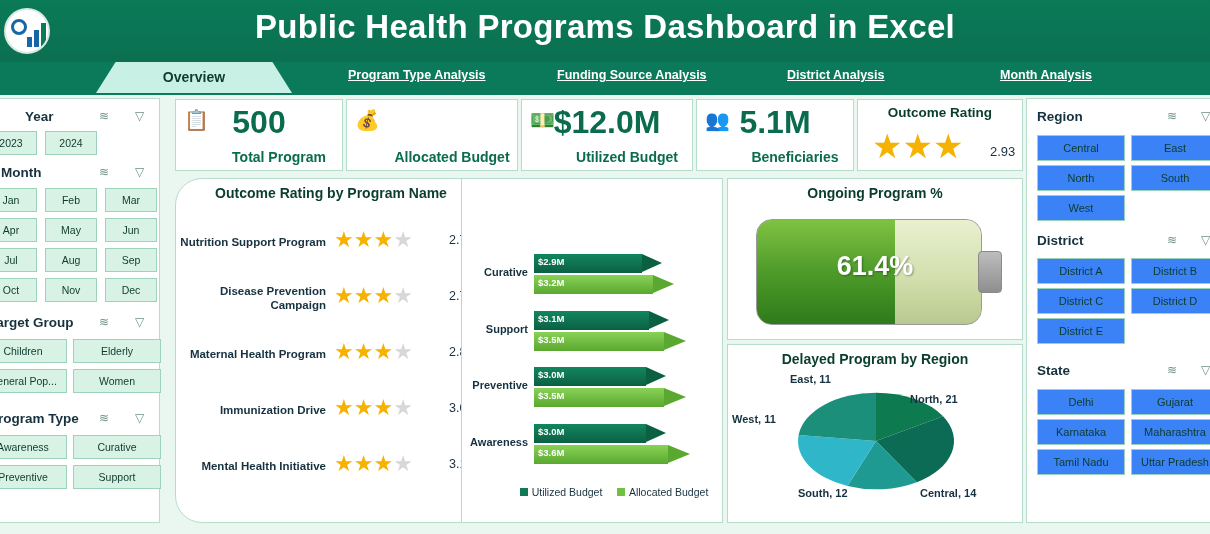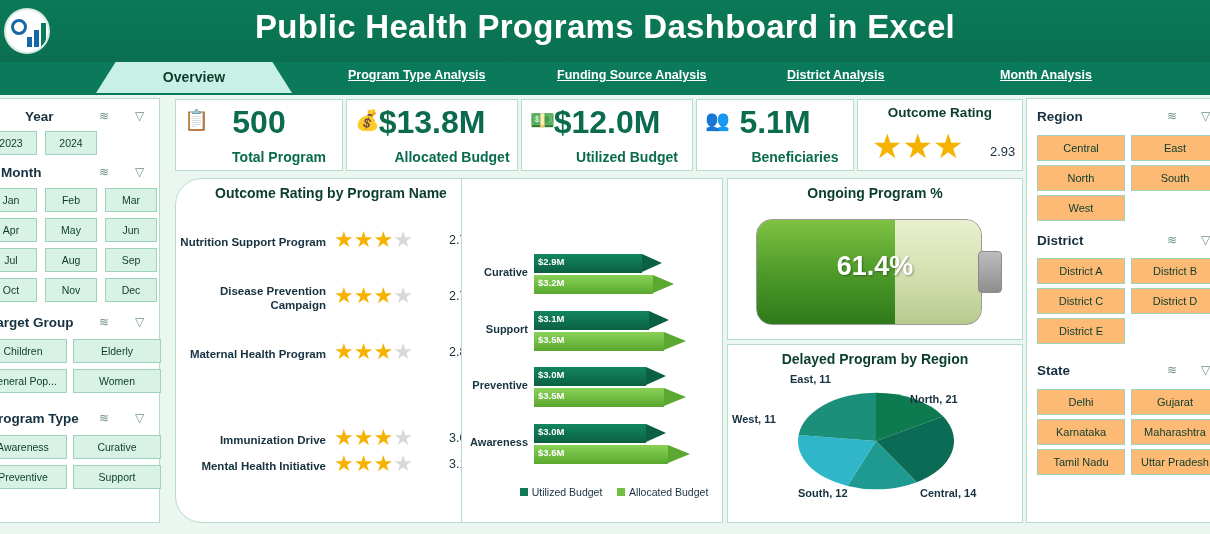--- a/index.html
+++ b/index.html
@@ -91,21 +91,21 @@
     color: #0c3b2c; font-size: 10.5px;
     line-height: 23px; text-align: center;
     overflow: hidden; white-space: nowrap; text-overflow: ellipsis;
   }
   .sl-btn.wide { width: 88px; }
   .sl-btn.narrow { width: 52px; }
 
   
   .rp-btn {
     position: absolute; height: 26px; width: 88px;
-    background: #fdba74; border: 1px solid #9ed3bb;
+    background: #3b82f6; border: 1px solid #9ed3bb;
     color: #0c3b2c; font-size: 11px; line-height: 25px; text-align: center;
     overflow: hidden; white-space: nowrap;
   }
 
   
   .kpi {
     position: absolute; top: 99px; height: 72px;
     background: #ffffff; border: 1px solid #b8dccb;
   }
   .kpi-value {
@@ -319,21 +319,20 @@
     <div class="rp-btn" style="left:104px; top:350px;">Uttar Pradesh</div>
   </div>
 
   <div class="kpi" style="left:175px; width:168px;">
     <div class="kpi-icon">📋</div>
     <div class="kpi-value">500</div>
     <div class="kpi-label">Total Program</div>
   </div>
   <div class="kpi" style="left:346px; width:172px;">
     <div class="kpi-icon">💰</div>
-    <div class="kpi-value">$13.8M</div>
     <div class="kpi-label">Allocated Budget</div>
   </div>
   <div class="kpi" style="left:521px; width:172px;">
     <div class="kpi-icon">💵</div>
     <div class="kpi-value">$12.0M</div>
     <div class="kpi-label">Utilized Budget</div>
   </div>
   <div class="kpi" style="left:696px; width:158px;">
     <div class="kpi-icon">👥</div>
     <div class="kpi-value">5.1M</div>
@@ -357,21 +356,21 @@
     <div class="or-row" style="left:0px; top:96px; width:282px;">
       <div class="or-name">Disease Prevention Campaign</div>
       <div class="or-stars"><span class="stars">★★★</span><span class="star-dim">★</span></div>
       <div class="or-val">2.79</div>
     </div>
     <div class="or-row" style="left:0px; top:152px; width:282px;">
       <div class="or-name">Maternal Health Program</div>
       <div class="or-stars"><span class="stars">★★★</span><span class="star-dim">★</span></div>
       <div class="or-val">2.84</div>
     </div>
-    <div class="or-row" style="left:0px; top:208px; width:282px;margin-top:30px;">
+    <div class="or-row" style="left:0px; top:208px; width:282px;">
       <div class="or-name">Immunization Drive</div>
       <div class="or-stars"><span class="stars">★★★</span><span class="star-dim">★</span></div>
       <div class="or-val">3.07</div>
     </div>
     <div class="or-row" style="left:0px; top:264px; width:282px;">
       <div class="or-name">Mental Health Initiative</div>
       <div class="or-stars"><span class="stars">★★★</span><span class="star-dim">★</span></div>
       <div class="or-val">3.14</div>
     </div>
   </div>

